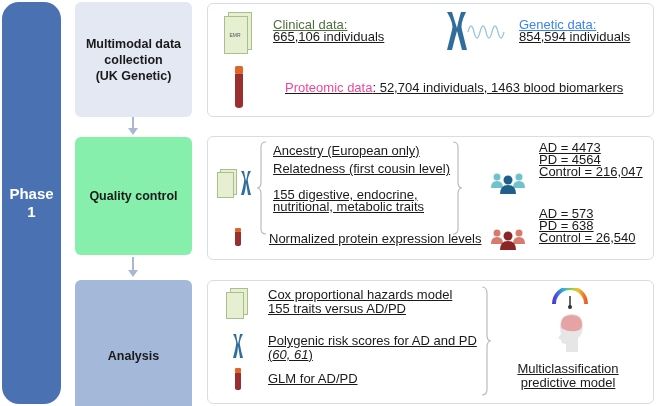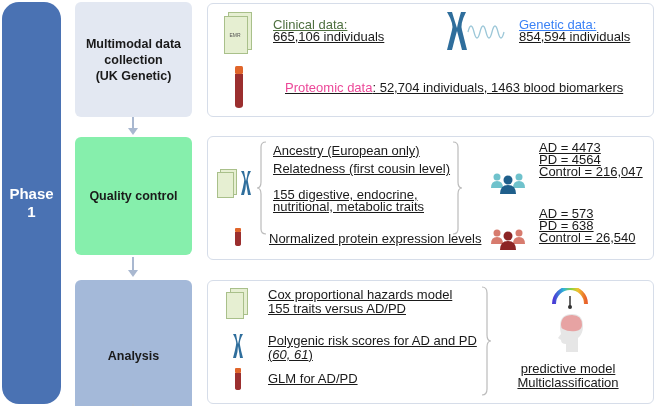--- a/index.html
+++ b/index.html
@@ -170,15 +170,15 @@
         <stop offset="1" stop-color="#e8602c"></stop>
     </linearGradient>
   </defs>
   <path d="M6 16 A16 16 0 0 1 38 16" fill="none" stroke="url(#rb)" stroke-width="4"></path>
   <line x1="22" y1="18" x2="22" y2="8" stroke="#333" stroke-width="1.5"></line>
   <circle cx="22" cy="19" r="2" fill="#333"></circle>
   <path d="M12 38 Q12 26 24 26 Q35 26 35 38 Q35 46 30 50 L30 64 L18 64 L18 56 Q13 56 13 52 L10 50 L13 46 Q12 42 12 38 Z" fill="#e6e6e6"></path>
   <path d="M13 37 Q13 27 24 27 Q34 27 34 37 Q34 42 28 43 Q20 44 15 41 Q13 40 13 37 Z" fill="#e7a3a3"></path>
 </svg>
 <div class="t" style="left:509px;top:362px;text-align:center;width:118px;line-height:14px;">
+  <div>Multiclassification</div>
   <div>predictive model</div>
-  <div>Multiclassification</div>
 </div>
 
 </body></html>

